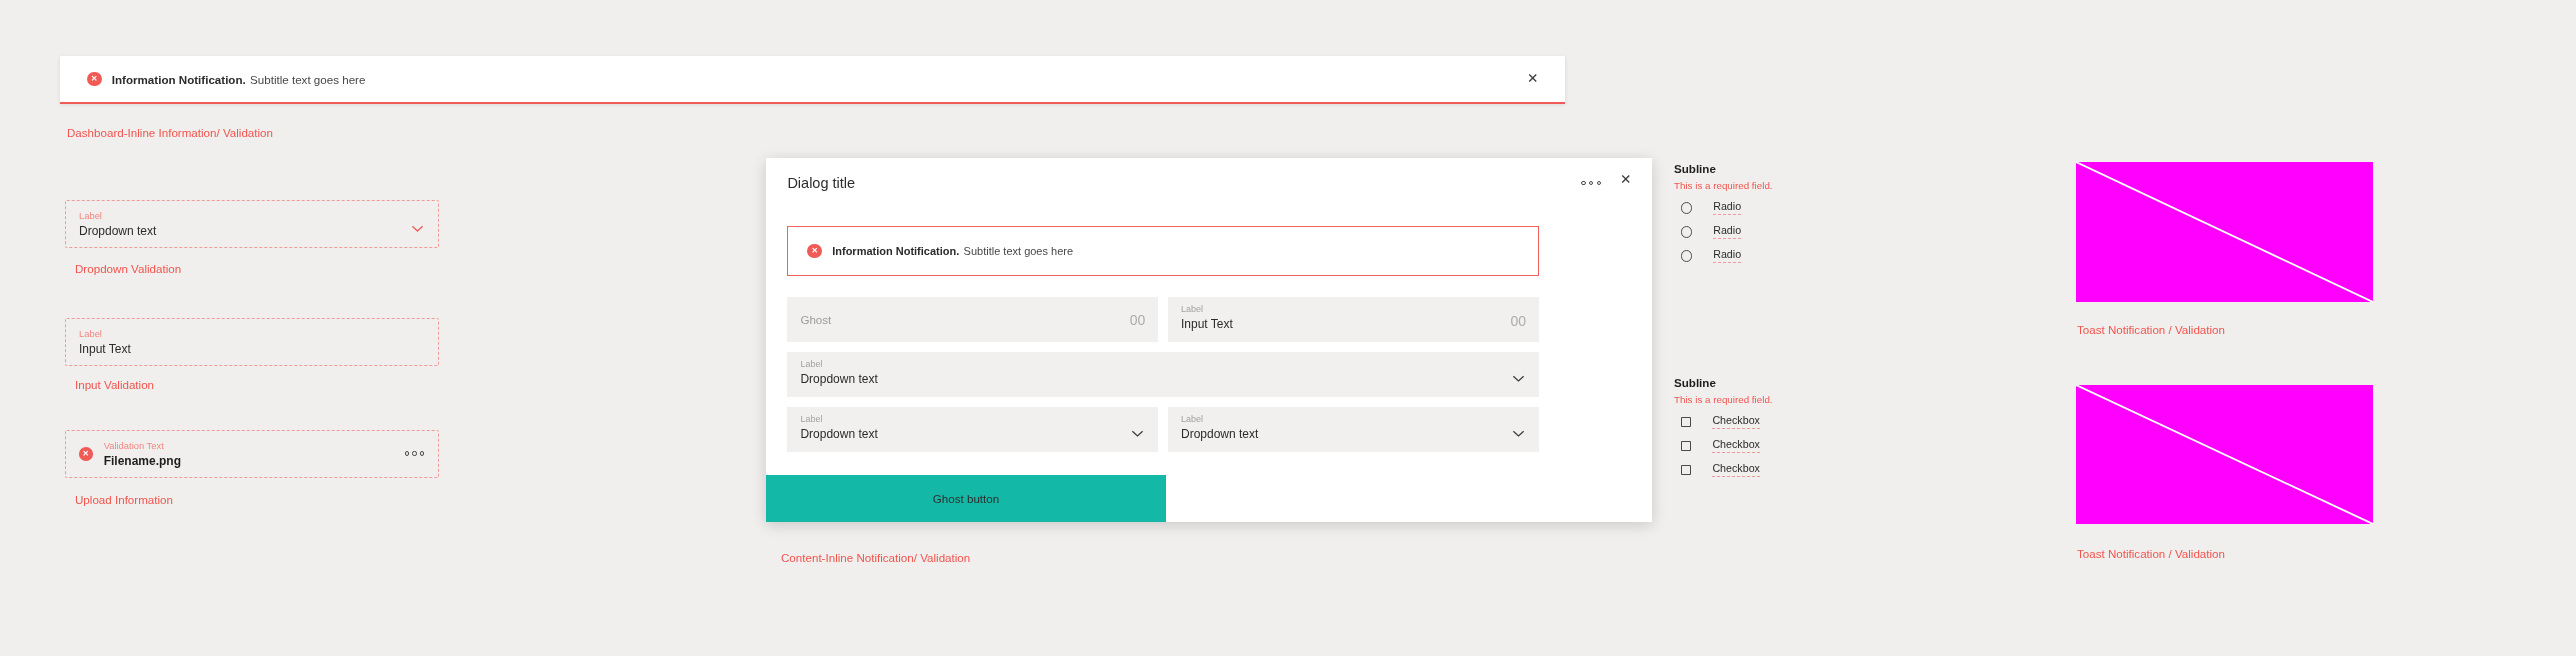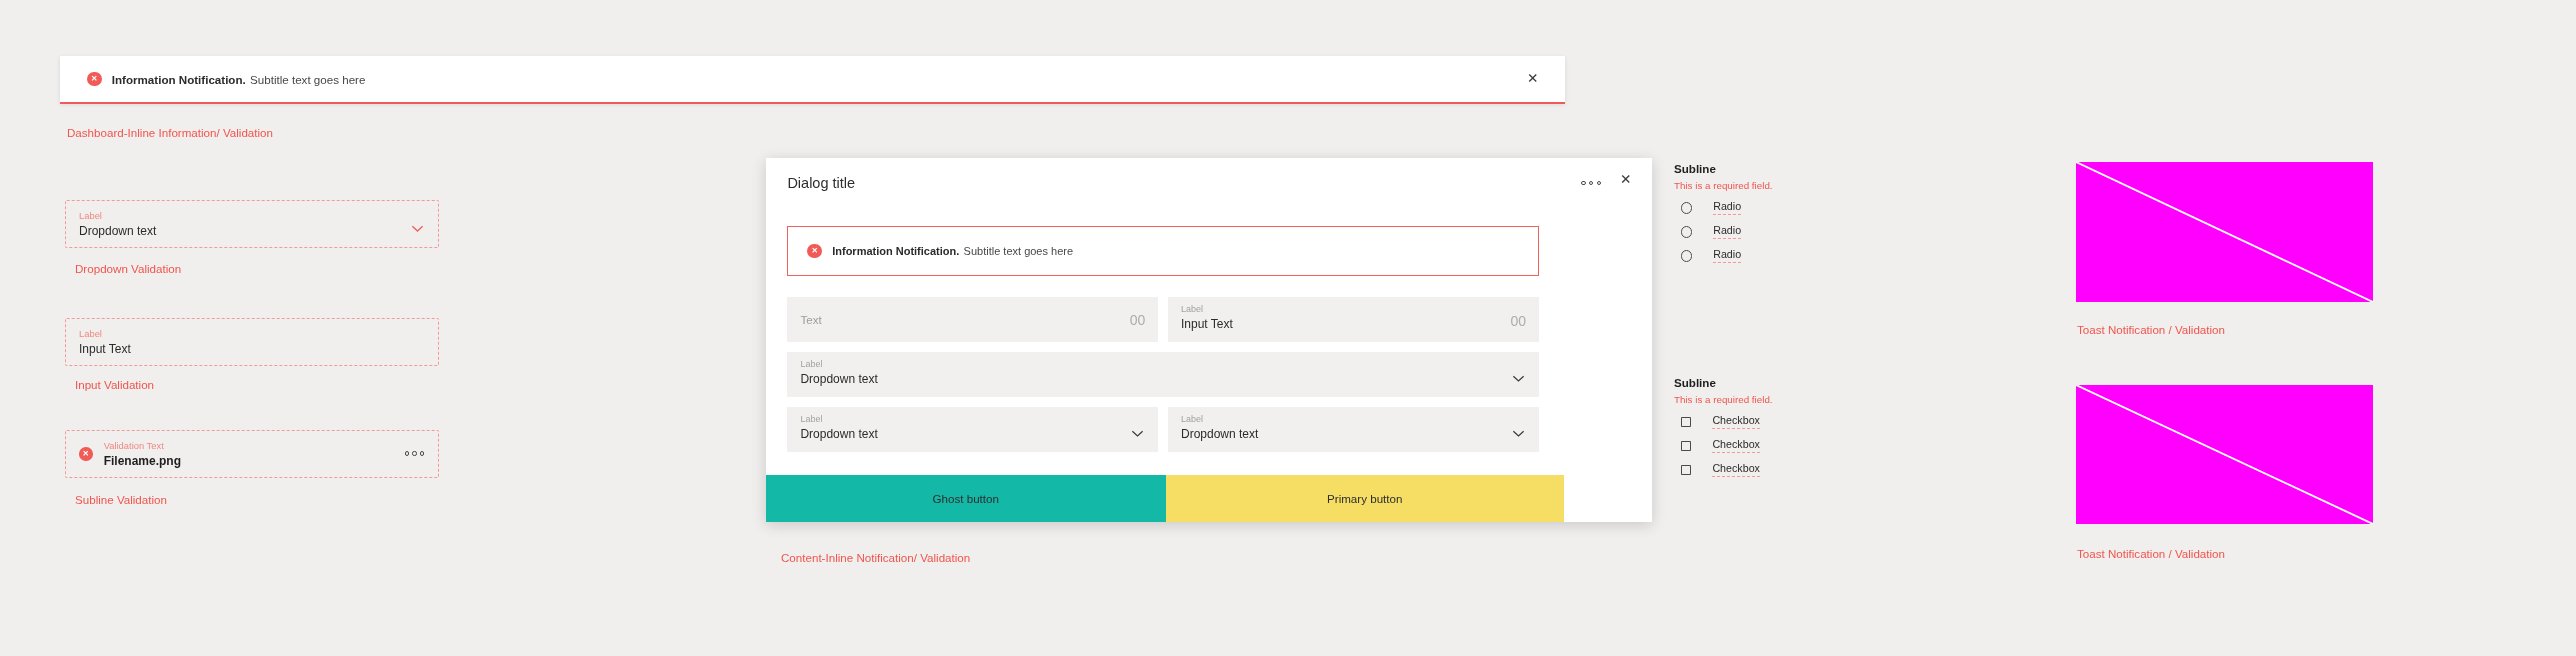--- a/index.html
+++ b/index.html
@@ -137,40 +137,40 @@
   <div class="up-texts">
     <div class="f-label">Validation Text</div>
     <div class="f-value">Filename.png</div>
   </div>
   <div class="kebab">
     <span class="dot"></span>
       <span class="dot"></span>
       <span class="dot"></span>
   </div>
 </div>
-<div class="caption" style="left:75px;top:493px;">Subline Validation</div>
+<div class="caption" style="left:75px;top:493px;">Upload Information</div>
 
 <div class="abs" id="dialog">
   <div class="dlg-title">Dialog title</div>
   <div class="kebab dlg-kebab">
     <span class="dot"></span>
       <span class="dot"></span>
       <span class="dot"></span>
   </div>
   <span class="close-x dlg-close">✕</span>
 
   <div class="dlg-note">
     <div class="err-icon">✕</div>
     <div class="note-text">
       <span class="note-title">Information Notification.</span><span class="note-sub">Subtitle text goes here</span>
     </div>
   </div>
 
   <div class="fld fld-ph row1 colA">
-    <span class="ph-text">Text</span>
+    <span class="ph-text">Ghost</span>
     <span class="counter">00</span>
   </div>
   <div class="fld fld-lab row1 colB">
     <div class="g-label">Label</div>
     <div class="g-value">Input Text</div>
     <span class="counter corner">00</span>
   </div>
 
   <div class="fld fld-lab row2 colFull">
     <div class="g-label">Label</div>
@@ -196,21 +196,20 @@
     <div class="g-value">Dropdown text</div>
     <span class="chev">
       <svg width="13" height="7.7" viewBox="0 0 15 9">
           <path d="M1.5 1.5 L7.5 7 L13.5 1.5" stroke="#3c3c3c" stroke-width="1.5" fill="none"></path>
         </svg>
     </span>
   </div>
 
   <div class="dlg-footer">
     <div class="btn btn-ghost">Ghost button</div>
-    <div class="btn btn-primary">Primary button</div>
   </div>
 </div>
 <div class="caption" style="left:781px;top:551px;text-align:right;">Content-Inline Notification/ Validation</div>
 
 <div class="grp" style="top:163px;">
   <div class="grp-title">Subline</div>
   <div class="grp-err">This is a required field.</div>
   <div class="opt-row">
     <span class="radio"></span>
     <span class="opt-label">Radio</span>

